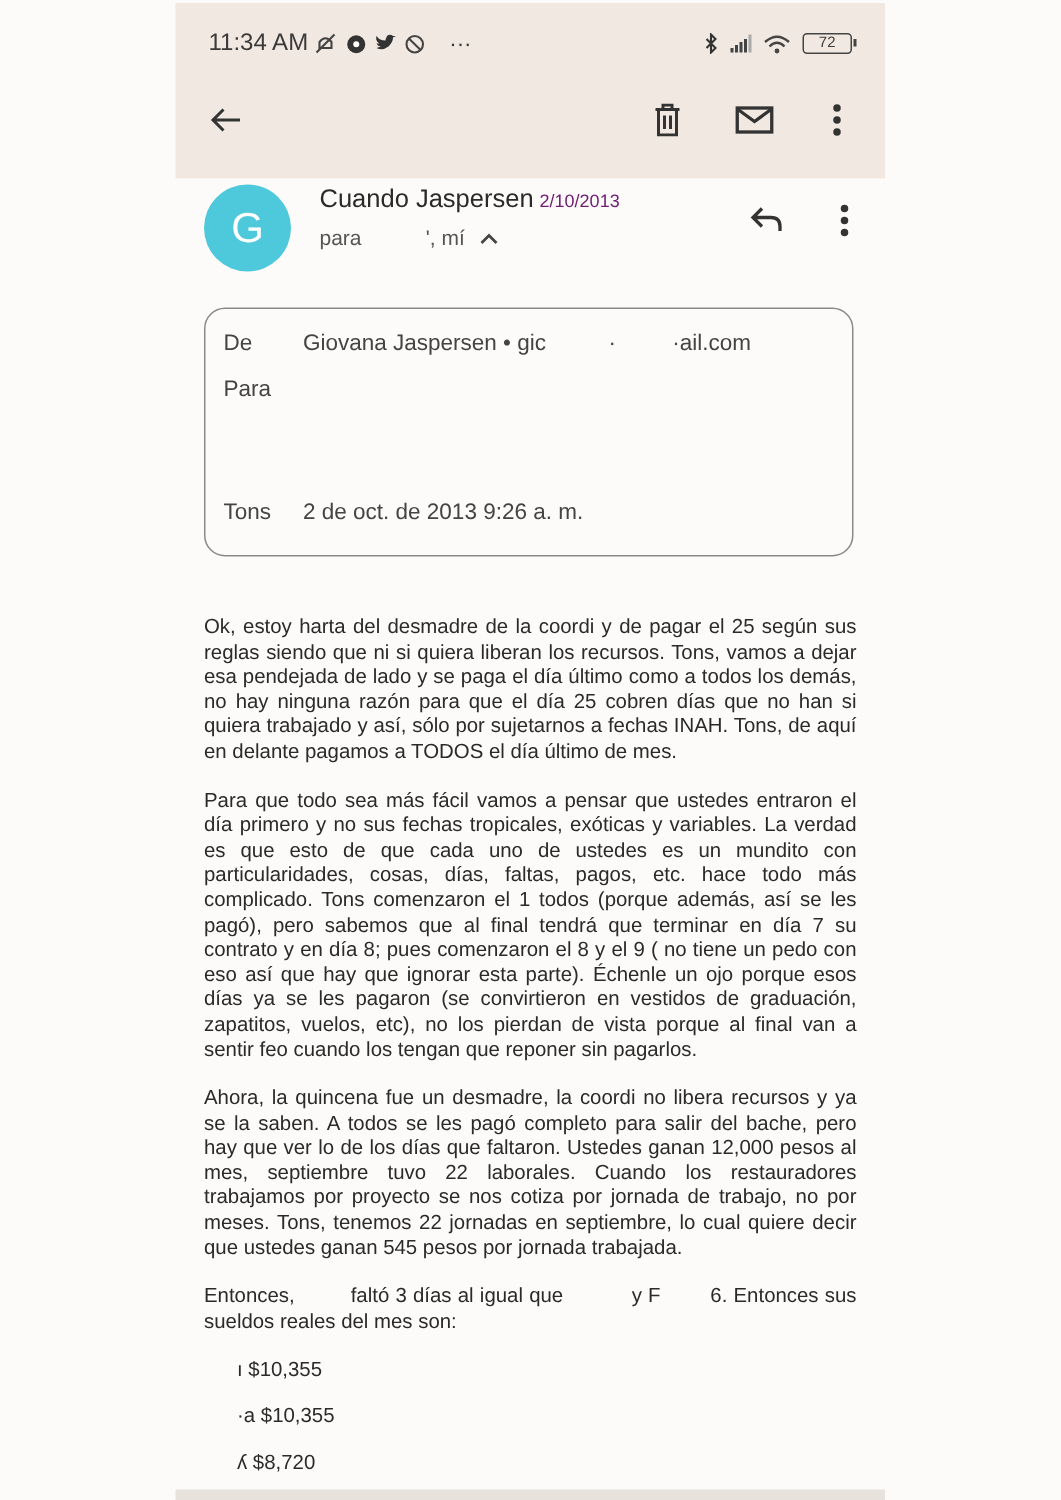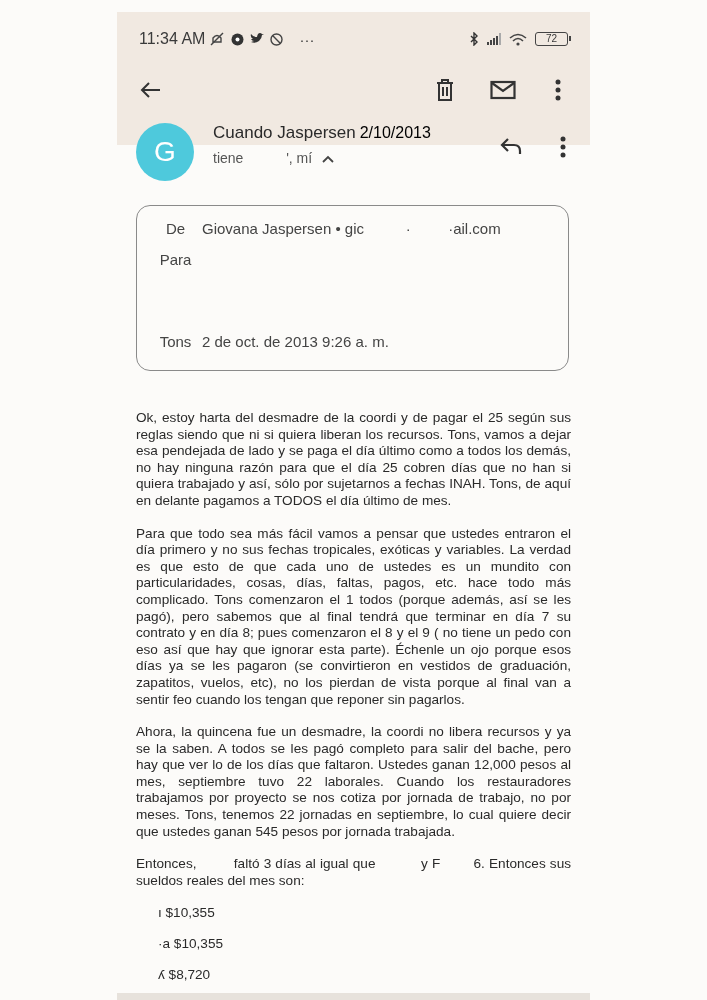--- a/index.html
+++ b/index.html
@@ -1,37 +1,37 @@
 <!DOCTYPE html>
 <html><head>
 <meta charset="utf-8">
 <style>
   html, body { margin:0; padding:0; }
   body {
     width:707px; height:1000px; background:#fcfbf9; position:relative; overflow:hidden;
     font-family:"Liberation Sans", sans-serif; color:#2a2a2a;
   }
   .phone { position:absolute; left:117px; top:0; width:473px; height:1000px; background:#fcfbf9; }
-  .topbar { position:absolute; left:0; top:12px; width:473px; height:133px; background:#f1e9e1; }
+  .topbar { position:absolute; left:0; top:2px; width:473px; height:117px; background:#f1e9e1; }
   .status { position:absolute; left:22px; top:16px; right:22px; height:22px; display:flex; align-items:center; font-size:16px; color:#3a3a3a; }
   .status .time { font-weight:500; }
   .status .left-icons { display:flex; align-items:center; gap:6px; margin-left:4px; font-size:13px; }
   .status .right-icons { margin-left:auto; display:flex; align-items:center; gap:8px; font-size:13px; }
   .battery { border:1.5px solid #444; border-radius:3px; font-size:10px; padding:0 10px; height:12px; line-height:12px; position:relative; }
   .battery::after { content:""; position:absolute; right:-4px; top:3px; width:2px; height:5px; background:#444; }
   .bars { display:flex; align-items:flex-end; gap:1px; height:12px; }
   .bars i { display:block; width:2px; background:#444; }
   .actionbar { position:absolute; left:0; top:60px; width:473px; height:38px; }
   .ab-icon { position:absolute; top:4px; width:28px; height:28px; display:flex; align-items:center; justify-content:center; color:#333; }
   .header { position:absolute; left:0; top:117px; width:473px; height:80px; }
   .avatar { position:absolute; left:19px; top:6px; width:58px; height:58px; border-radius:50%; background:#4ec9dc; color:#fff; font-size:28px; display:flex; align-items:center; justify-content:center; }
   .sender { position:absolute; left:96px; top:6px; font-size:17px; color:#2a2a2a; }
-  .date-small { font-size:16px; color:#000000; margin-left:4px; }
+  .date-small { font-size:12px; color:#701a75; margin-left:4px; }
   .recips { position:absolute; left:96px; top:33px; font-size:14px; color:#555; }
-  .details { position:absolute; left:19px; top:205px; width:433px; height:166px; border:1.5px solid #8a8a8a; border-radius:14px; box-sizing:border-box; font-size:15px; color:#444;text-align:center; }
+  .details { position:absolute; left:19px; top:205px; width:433px; height:166px; border:1.5px solid #8a8a8a; border-radius:14px; box-sizing:border-box; font-size:15px; color:#444; }
   .drow { position:absolute; left:12px; display:flex; }
   .dlabel { width:53px; }
   .body { position:absolute; left:19px; top:410px; width:435px; font-size:13.6px; line-height:16.6px; color:#2a2a2a; text-align:justify; }
   .body p { margin:0 0 16px 0; }
   .sal { margin:12px 0 14px 22px; }
   .bottombar { position:absolute; left:0; top:993px; width:473px; height:7px; background:#e7e2dc; }
   svg { display:block; }
 </style>
 </head>
 <body>
@@ -116,21 +116,21 @@
       </div>
     </div>
   </div>
 
   <div class="header">
     <div class="avatar">G</div>
     <div class="sender">
       <span>Cuando Jaspersen</span><span class="date-small">2/10/2013</span>
     </div>
     <div class="recips">
-      <span style="white-space:pre;">tiene           ', mí</span>
+      <span style="white-space:pre;">para           ', mí</span>
       <span style="display:inline-block;margin-left:6px;vertical-align:middle;">
         <svg width="12" height="8" viewBox="0 0 12 8">
             <path d="M1 7 L6 2 L11 7" fill="none" stroke="#444" stroke-width="1.8"></path>
           </svg>
       </span>
     </div>
     <div style="position:absolute;left:382px;top:20px;">
       <svg width="24" height="18" viewBox="0 0 24 18">
           <path d="M9 2 L3 8 L9 14 M3 8 L15 8 Q21 8 21 14 L21 17" fill="none" stroke="#333" stroke-width="2.2"></path>
         </svg>

